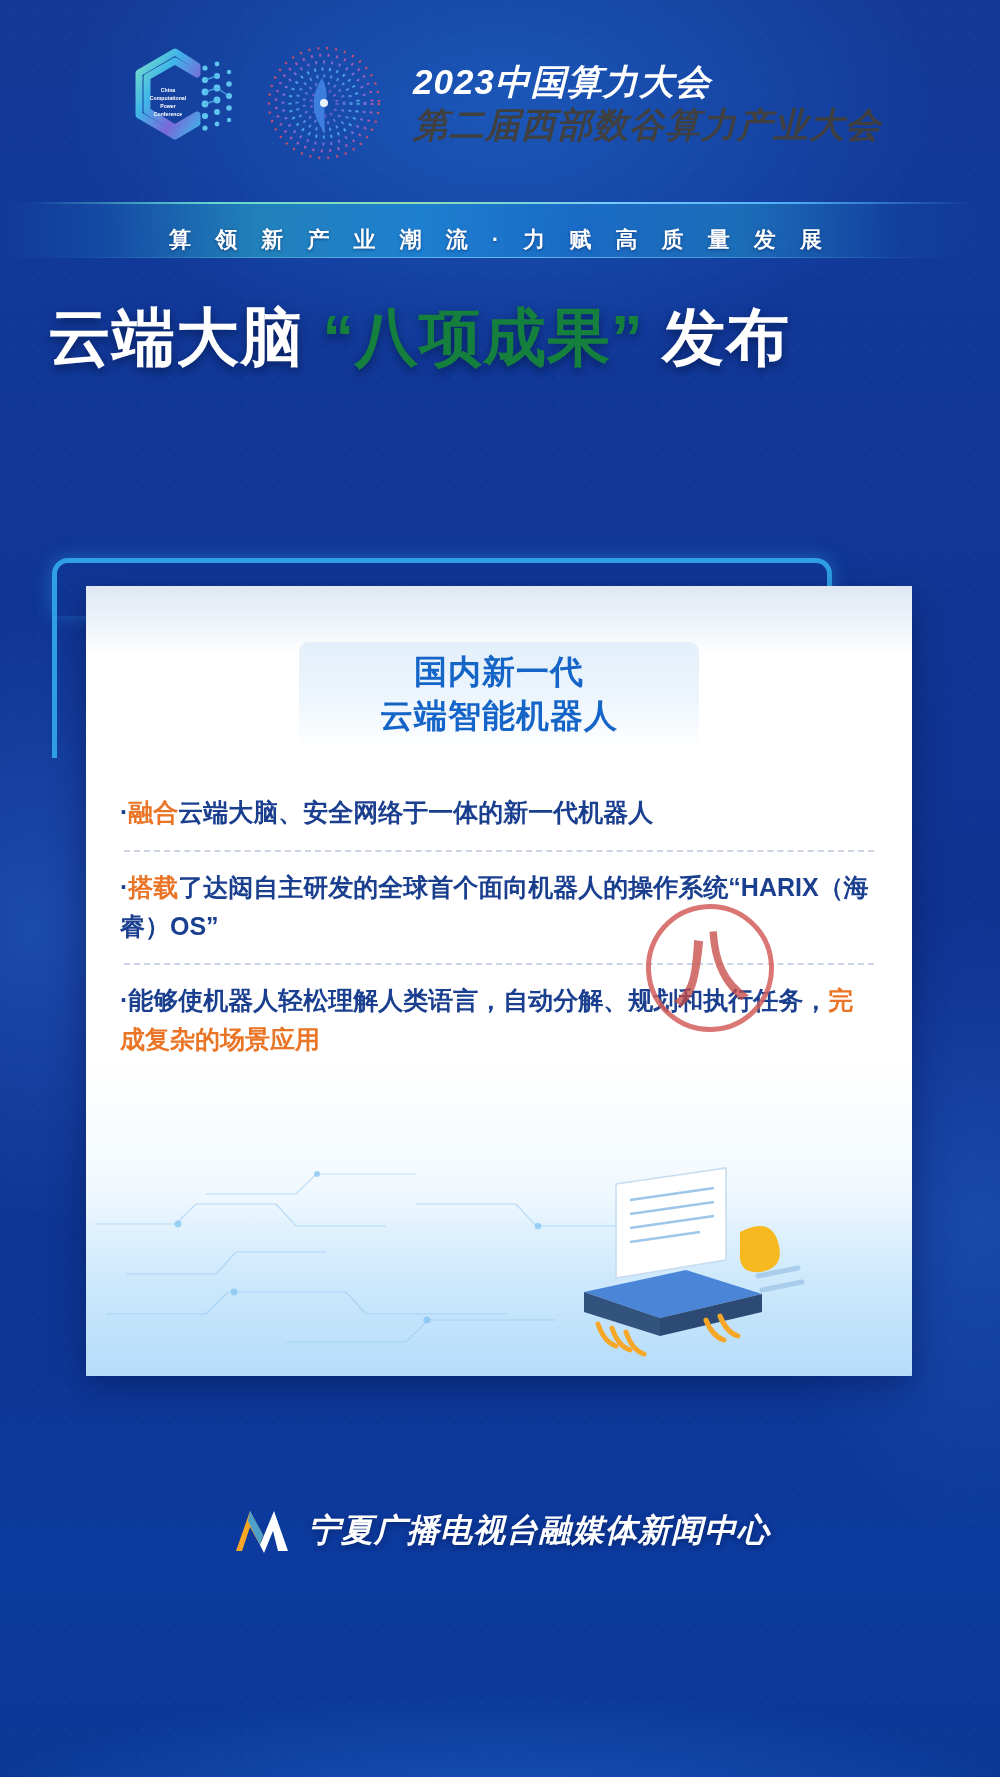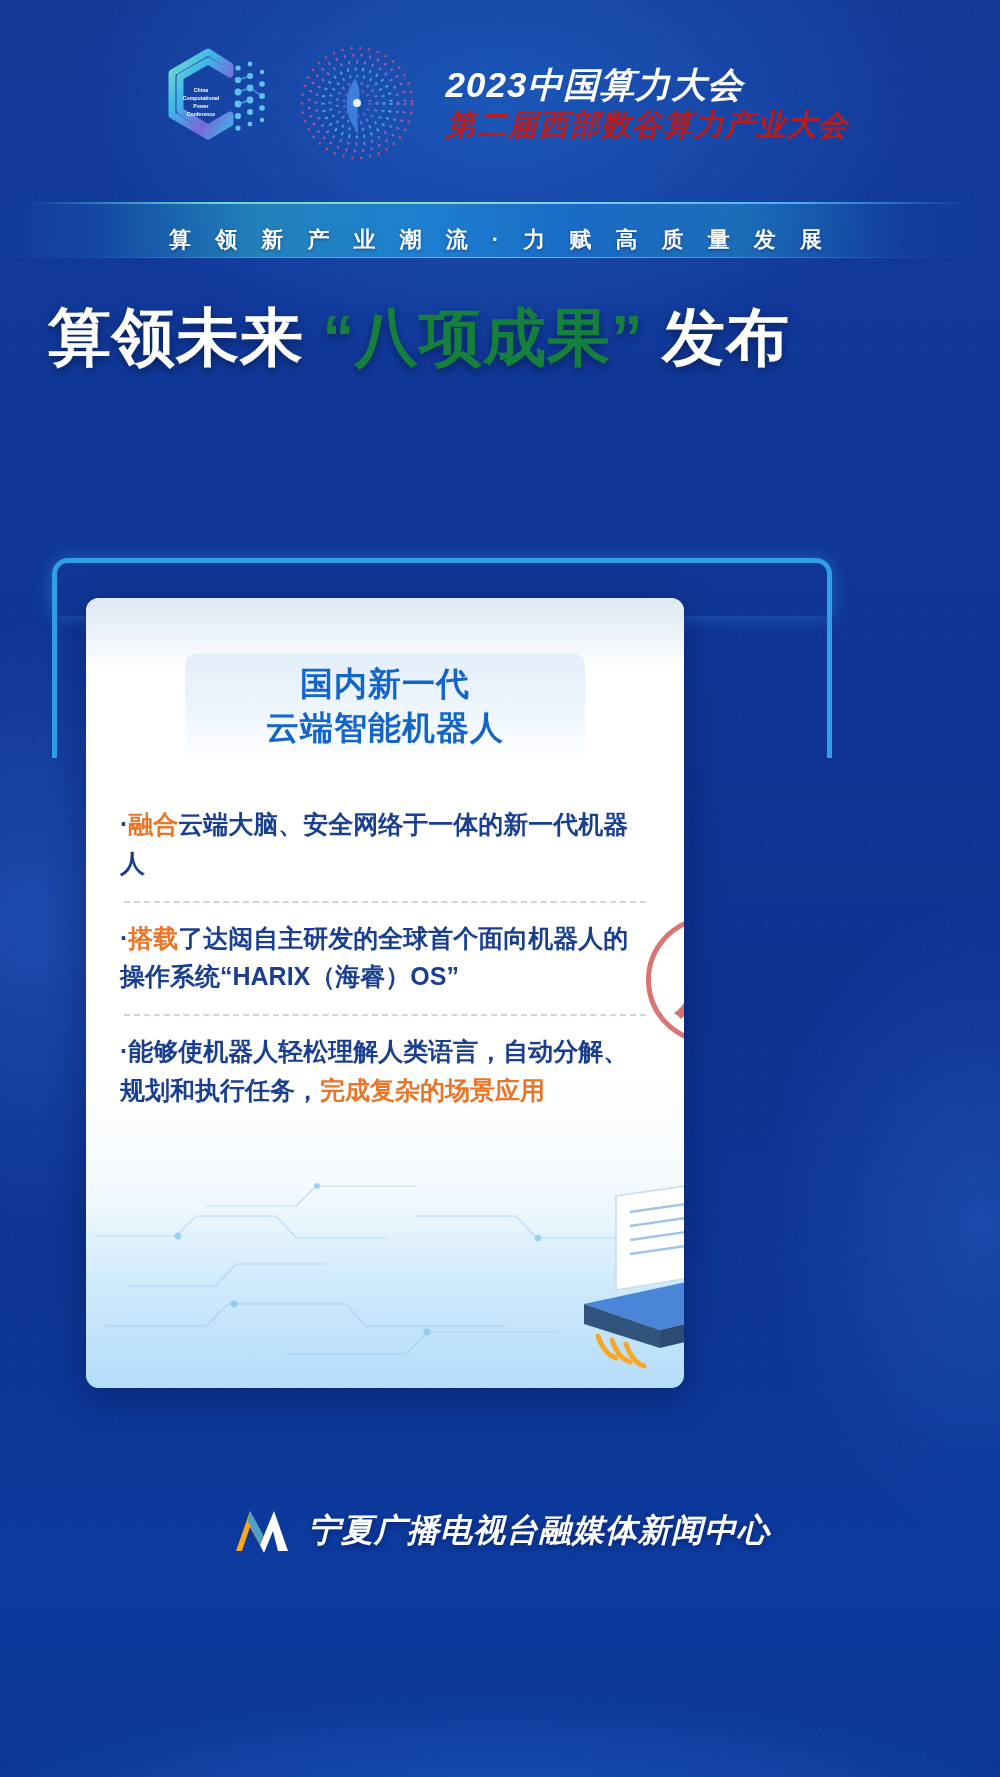--- a/index.html
+++ b/index.html
@@ -49,21 +49,21 @@
   .logo-fan { width: 118px; height: 118px; flex: 0 0 auto; }
   .header-titles {
     display: flex; flex-direction: column; justify-content: center;
     gap: 4px; margin-left: 4px; font-style: italic;
   }
   .header-titles .l1 {
     font-size: 35px; font-weight: 800; color: #ffffff; letter-spacing: 1px;
     line-height: 1.12; white-space: nowrap;
   }
   .header-titles .l2 {
-    font-size: 30px; font-weight: 800; color: #b91c1c; letter-spacing: 1px;
+    font-size: 35px; font-weight: 800; color: #404040; letter-spacing: 1px;
     line-height: 1.12; white-space: nowrap;
   }
 
   
   .tagline-band {
     position: relative;
     height: 56px;
     margin-top: 2px;
     display: flex; align-items: center; justify-content: center;
     background:
@@ -141,23 +141,23 @@
   .card-frame-side-l {
     position: absolute; left: 0; top: 50px; width: 5px; height: 150px;
     background: #2f9fe6;
   }
   .card-frame-side-r {
     position: absolute; left: 775px; top: 50px; width: 5px; height: 150px;
     background: #2f9fe6;
   }
   .card {
     position: absolute;
-    left: 34px; top: 40px;
-    width: 598px; height: 790px;
-    border-radius: 13px;
+    left: 34px; top: 28px;
+    width: 826px; height: 790px;
+    border-radius: 1px;
     overflow: hidden;
     background: linear-gradient(180deg,#ffffff 0%, #ffffff 60%, #f4fafe 74%, #dcf0fd 86%, #c5e4fb 100%);
     box-shadow: 0 10px 34px rgba(0,10,50,.35);
   }
   .card-top-band {
     position: absolute; left: 0; top: 0; width: 100%; height: 70px;
     background: linear-gradient(180deg, #dfe8f2 0%, #eef4fa 55%, #ffffff 100%);
   }
   .card-title {
     position: relative;
@@ -306,21 +306,21 @@
     <div class="l2">第二届西部数谷算力产业大会</div>
   </div>
 </div>
 
 <div class="tagline-band">
   <div class="tagline-text">算 领 新 产 业 潮 流 · 力 赋 高 质 量 发 展</div>
 </div>
 
 <div class="headline">
   <div class="headline-l1">
-    <span class="w">算领未来 </span><span class="c">“八项成果”</span><span class="w"> 发布</span>
+    <span class="w">云端大脑 </span><span class="c">“八项成果”</span><span class="w"> 发布</span>
   </div>
 </div>
 
 <div class="card-outer">
   <div class="card-frame"></div>
   <div class="card-frame-side-l"></div>
   <div class="card-frame-side-r"></div>
 
   <div class="card">
     <div class="card-top-band"></div>

